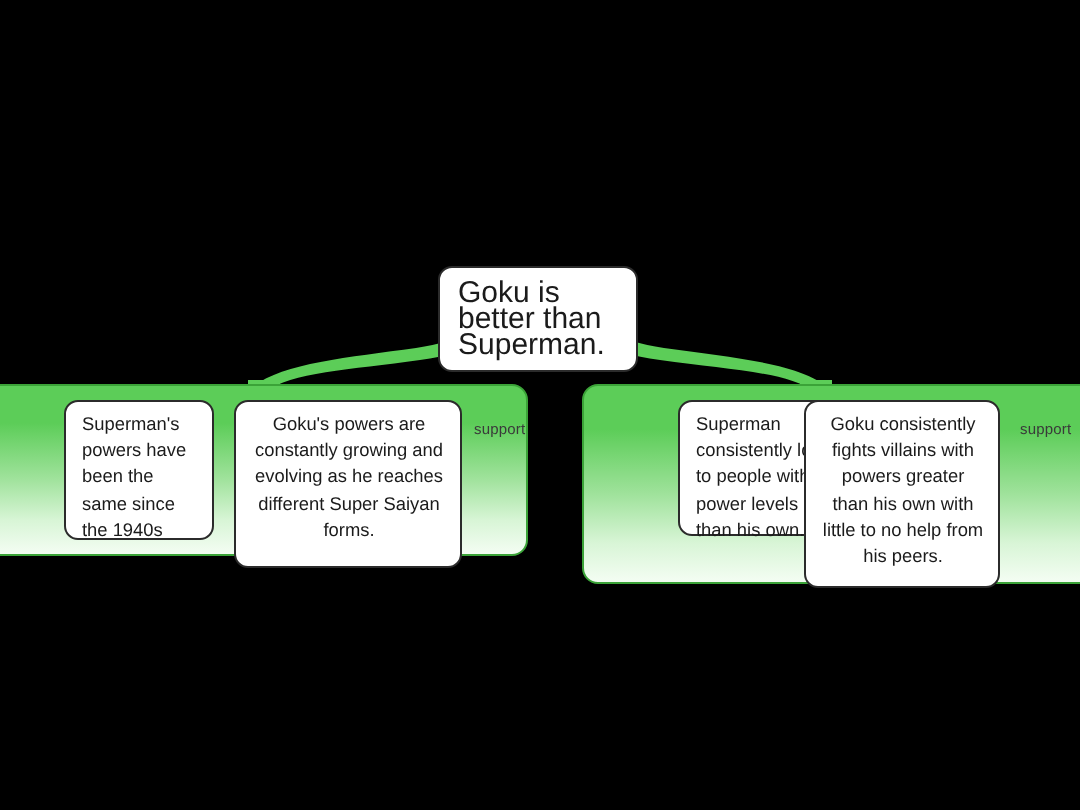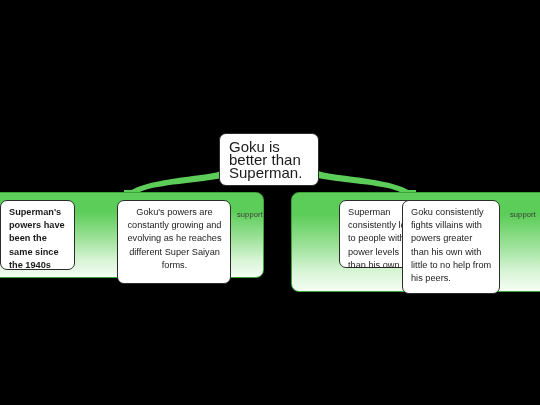--- a/index.html
+++ b/index.html
@@ -87,24 +87,24 @@
     background: #ffffff;
     border: 1px solid #2b2b2b;
     border-radius: 7px;
     padding: 5px 7px 5px 8px;
     font-size: 9.2px;
     line-height: 13.2px;
     color: #1b1b1b;
     z-index: 4;
   }
 
-  .premise-box.p0 { left: 0;  top: 200px; width: 75px;  height: 70px; font-weight: bold; }
+  .premise-box.p0 { left: 32px;  top: 200px; width: 75px;  height: 70px; }
   .premise-box.p1 { left: 117px; top: 200px; width: 114px; height: 84px; text-align: center; }
   .premise-box.p2 { left: 299px; top: 200px; width: 97px;  height: 68px; margin-left: 40px; }
-  .premise-box.p3 { left: 402px; top: 200px; width: 98px;  height: 94px; }
+  .premise-box.p3 { left: 402px; top: 200px; width: 98px;  height: 94px; text-align: center; }
 </style>
 </head>
 <body>
 
 <div id="canvas">
 
   <svg id="connectors" viewBox="0 0 540 405" width="540" height="405">
 
     <path d="M 249 152
              C 249 171, 238 176, 210 180

